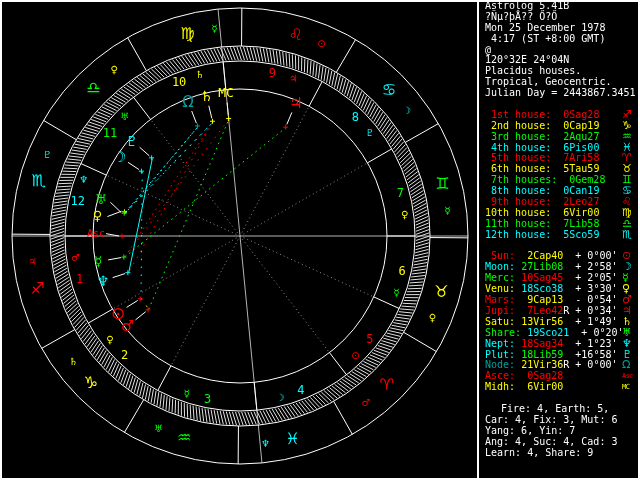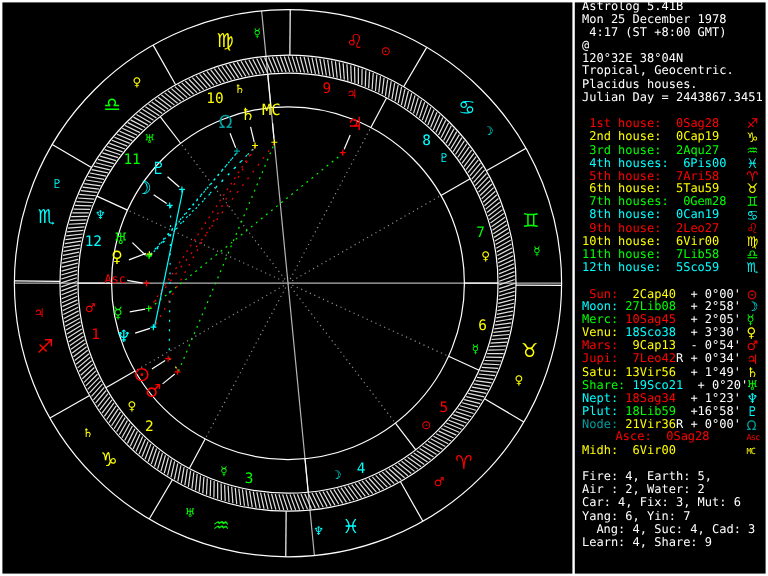--- a/index.html
+++ b/index.html
@@ -522,54 +522,54 @@
       <line x1="227.07984815158073" y1="102.62432876939741" x2="228.3332957189647" y2="115.56375956042602" stroke="#ffffff" stroke-width="1"></line>
       <path d="M 226.12255284989945 118.5497820506634 H 231.12255284989945 M 228.62255284989945 116.0497820506634 V 121.0497820506634" stroke="#ffff00" stroke-width="1" fill="none"></path>
       <text x="226.11565771513153" y="92.67092046860617" fill="#ffff00" font-size="13" font-family="&quot;DejaVu Sans Mono&quot;,monospace" text-anchor="middle">MC</text>
     </svg>
 </div>
 
 <div id="divider"></div>
 
 <div id="panel">
     <div class="row"><span style="color: rgb(255, 255, 255);">Astrolog 5.41B</span></div>
+    <div class="row"><span style="color: rgb(255, 255, 255);">?Ñµ?þÅ?? Ő?Ő</span></div>
     <div class="row"><span style="color: rgb(255, 255, 255);">Mon 25 December 1978</span></div>
     <div class="row"><span style="color: rgb(255, 255, 255);"> 4:17 (ST +8:00 GMT)</span></div>
     <div class="row"><span style="color: rgb(255, 255, 255);">@</span></div>
-    <div class="row"><span style="color: rgb(255, 255, 255);">120°32E 38°04N</span></div>
+    <div class="row"><span style="color: rgb(255, 255, 255);">120°32E 24°04N</span></div>
+    <div class="row"><span style="color: rgb(255, 255, 255);">Placidus houses.</span></div>
     <div class="row"><span style="color: rgb(255, 255, 255);">Tropical, Geocentric.</span></div>
-    <div class="row"><span style="color: rgb(255, 255, 255);">Placidus houses.</span></div>
     <div class="row"><span style="color: rgb(255, 255, 255);">Julian Day = 2443867.3451</span></div>
     <div class="row"></div>
     <div class="row"><span style="color: rgb(255, 0, 0);"> 1st house:</span><span style="color: rgb(255, 0, 0);">  0Sag28</span><span class="gl" style="color: rgb(255, 0, 0);">♐</span></div>
     <div class="row"><span style="color: rgb(255, 255, 0);"> 2nd house:</span><span style="color: rgb(255, 255, 0);">  0Cap19</span><span class="gl" style="color: rgb(255, 255, 0);">♑</span></div>
     <div class="row"><span style="color: rgb(0, 255, 0);"> 3rd house:</span><span style="color: rgb(0, 255, 0); text-align: right;">  2Aqu27</span><span class="gl" style="color: rgb(0, 255, 0);">♒</span></div>
-    <div class="row"><span style="color: rgb(0, 255, 255);"> 4th houses:</span><span style="color: rgb(0, 255, 255);">  6Pis00</span><span class="gl" style="color: rgb(0, 255, 255);">♓</span></div>
+    <div class="row"><span style="color: rgb(0, 255, 255);"> 4th house:</span><span style="color: rgb(0, 255, 255);">  6Pis00</span><span class="gl" style="color: rgb(0, 255, 255);">♓</span></div>
     <div class="row"><span style="color: rgb(255, 0, 0);"> 5th house:</span><span style="color: rgb(255, 0, 0);">  7Ari58</span><span class="gl" style="color: rgb(255, 0, 0);">♈</span></div>
     <div class="row"><span style="color: rgb(255, 255, 0);"> 6th house:</span><span style="color: rgb(255, 255, 0); margin-top: 48px;">  5Tau59</span><span class="gl" style="color: rgb(255, 255, 0);">♉</span></div>
     <div class="row"><span style="color: rgb(0, 255, 0);"> 7th houses:</span><span style="color: rgb(0, 255, 0);">  0Gem28</span><span class="gl" style="color: rgb(0, 255, 0);">♊</span></div>
     <div class="row"><span style="color: rgb(0, 255, 255);"> 8th house:</span><span style="color: rgb(0, 255, 255);">  0Can19</span><span class="gl" style="color: rgb(0, 255, 255);">♋</span></div>
     <div class="row"><span style="color: rgb(255, 0, 0);"> 9th house:</span><span style="color: rgb(255, 0, 0);">  2Leo27</span><span class="gl" style="color: rgb(255, 0, 0);">♌</span></div>
     <div class="row"><span style="color: rgb(255, 255, 0);">10th house:</span><span style="color: rgb(255, 255, 0);">  6Vir00</span><span class="gl" style="color: rgb(255, 255, 0);">♍</span></div>
     <div class="row"><span style="color: rgb(0, 255, 0);">11th house:</span><span style="color: rgb(0, 255, 0);">  7Lib58</span><span class="gl" style="color: rgb(0, 255, 0);">♎</span></div>
     <div class="row"><span style="color: rgb(0, 255, 255);">12th house:</span><span style="color: rgb(0, 255, 255);">  5Sco59</span><span class="gl" style="color: rgb(0, 255, 255);">♏</span></div>
     <div class="row"></div>
     <div class="row"><span style="color: rgb(255, 0, 0);"> Sun:</span><span style="color: rgb(255, 255, 0);">  2Cap40</span><span style="color: rgb(255, 255, 255);"> </span><span style="color: rgb(255, 255, 255);"> + 0°00'</span><span class="gl" style="color: rgb(255, 0, 0);">⊙</span></div>
     <div class="row"><span style="color: rgb(0, 255, 255);">Moon:</span><span style="color: rgb(0, 255, 0);"> 27Lib08</span><span style="color: rgb(255, 255, 255);"> </span><span style="color: rgb(255, 255, 255);"> + 2°58'</span><span class="gl" style="color: rgb(0, 255, 255);">☽</span></div>
     <div class="row"><span style="color: rgb(0, 255, 0);">Merc:</span><span style="color: rgb(255, 0, 0);"> 10Sag45</span><span style="color: rgb(255, 255, 255);"> </span><span style="color: rgb(255, 255, 255);"> + 2°05'</span><span class="gl" style="color: rgb(0, 255, 0);">☿</span></div>
     <div class="row"><span style="color: rgb(255, 255, 0);">Venu:</span><span style="color: rgb(0, 255, 255);"> 18Sco38</span><span style="color: rgb(255, 255, 255);"> </span><span style="color: rgb(255, 255, 255);"> + 3°30'</span><span class="gl" style="color: rgb(255, 255, 0);">♀</span></div>
     <div class="row"><span style="color: rgb(255, 0, 0);">Mars:</span><span style="color: rgb(255, 255, 0);">  9Cap13</span><span style="color: rgb(255, 255, 255);"> </span><span style="color: rgb(255, 255, 255); text-align: right;"> - 0°54'</span><span class="gl" style="color: rgb(255, 0, 0);">♂</span></div>
     <div class="row"><span style="color: rgb(255, 0, 0);">Jupi:</span><span style="color: rgb(255, 0, 0);">  7Leo42</span><span style="color: rgb(255, 255, 255);">R</span><span style="color: rgb(255, 255, 255);"> + 0°34'</span><span class="gl" style="color: rgb(255, 0, 0);">♃</span></div>
     <div class="row"><span style="color: rgb(255, 255, 0);">Satu:</span><span style="color: rgb(255, 255, 0);"> 13Vir56</span><span style="color: rgb(255, 255, 255);"> </span><span style="color: rgb(255, 255, 255);"> + 1°49'</span><span class="gl" style="color: rgb(255, 255, 0);">♄</span></div>
     <div class="row"><span style="color: rgb(0, 255, 0);">Share:</span><span style="color: rgb(0, 255, 255);"> 19Sco21</span><span style="color: rgb(255, 255, 255);"> </span><span style="color: rgb(255, 255, 255);"> + 0°20'</span><span class="gl" style="color: rgb(0, 255, 0);">♅</span></div>
     <div class="row"><span style="color: rgb(0, 255, 255);">Nept:</span><span style="color: rgb(255, 0, 0);"> 18Sag34</span><span style="color: rgb(255, 255, 255);"> </span><span style="color: rgb(255, 255, 255);"> + 1°23'</span><span class="gl" style="color: rgb(0, 255, 255);">♆</span></div>
     <div class="row"><span style="color: rgb(0, 255, 255);">Plut:</span><span style="color: rgb(0, 255, 0);"> 18Lib59</span><span style="color: rgb(255, 255, 255);"> </span><span style="color: rgb(255, 255, 255);"> +16°58'</span><span class="gl" style="color: rgb(0, 255, 255);">♇</span></div>
     <div class="row"><span style="color: rgb(0, 159, 159);">Node:</span><span style="color: rgb(255, 255, 0);"> 21Vir36</span><span style="color: rgb(255, 255, 255);">R</span><span style="color: rgb(255, 255, 255);"> + 0°00'</span><span class="gl" style="color: rgb(0, 159, 159);">Ω</span></div>
-    <div class="row"><span style="color: rgb(255, 0, 0); margin-left: 28px;">Asce:</span><span style="color: rgb(255, 0, 0);">  0Sag28</span><span class="gl txt" style="color: rgb(255, 0, 0);">Asc</span></div>
+    <div class="row"><span style="color: rgb(255, 0, 0);">Asce:</span><span style="color: rgb(255, 0, 0);">  0Sag28</span><span class="gl txt" style="color: rgb(255, 0, 0);">Asc</span></div>
     <div class="row"><span style="color: rgb(255, 255, 0);">Midh:</span><span style="color: rgb(255, 255, 0);">  6Vir00</span><span class="gl txt" style="color: rgb(255, 255, 0);">MC</span></div>
     <div class="row"></div>
-    <div class="row"><span style="color: rgb(255, 255, 255);">Fire: 4, Earth: 5,</span></div>
-    <div class="row"><span style="color: rgb(255, 255, 255);">Air : 2, Water: 2</span></div>
+    <div class="row"><span style="color: rgb(255, 255, 255); margin-left: 16px;">Fire: 4, Earth: 5,</span></div>
     <div class="row"><span style="color: rgb(255, 255, 255);">Car: 4, Fix: 3, Mut: 6</span></div>
     <div class="row"><span style="color: rgb(255, 255, 255);">Yang: 6, Yin: 7</span></div>
-    <div class="row"><span style="color: rgb(255, 255, 255); margin-left: 12px;">Ang: 4, Suc: 4, Cad: 3</span></div>
+    <div class="row"><span style="color: rgb(255, 255, 255);">Ang: 4, Suc: 4, Cad: 3</span></div>
     <div class="row"><span style="color: rgb(255, 255, 255);">Learn: 4, Share: 9</span></div>
   </div>
 
 </body></html>

